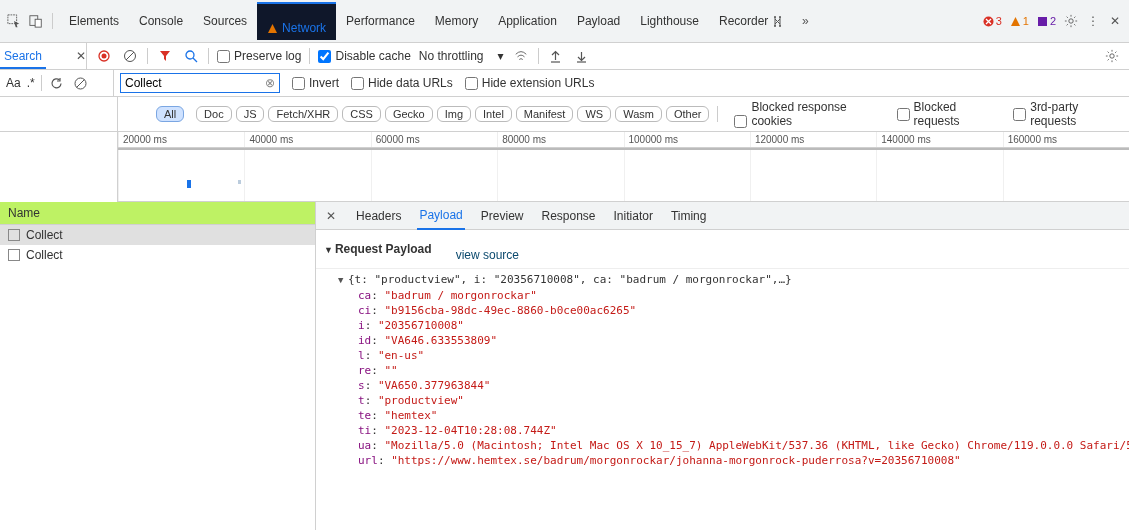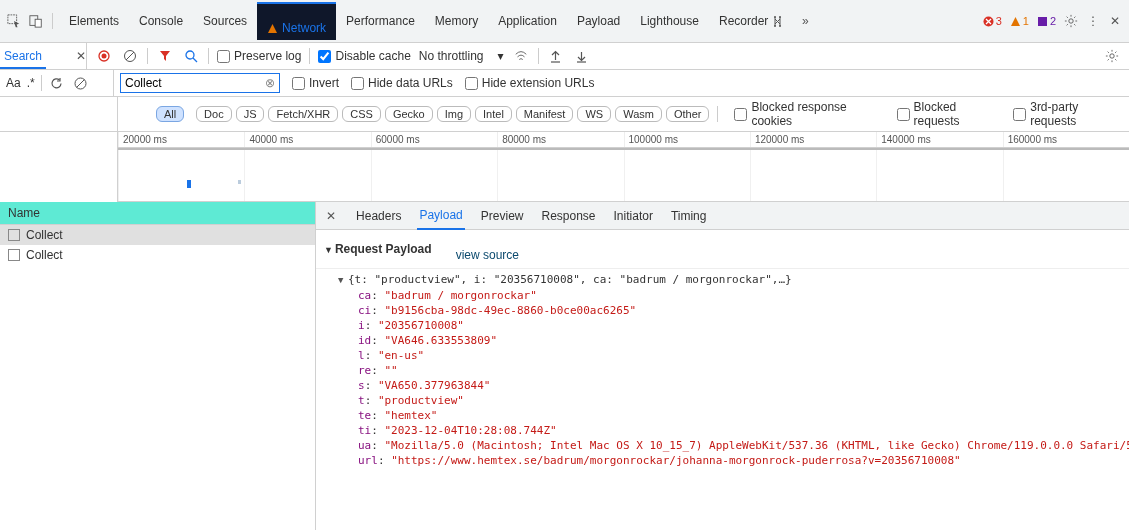--- a/index.html
+++ b/index.html
@@ -59,21 +59,21 @@
     .row6-left { width: 118px; border-right: 1px solid #d0d0d0; }
     .timeline-body { flex: 1; height: 54px; position: relative; border-bottom: 1px solid #d0d0d0; background: #fff; }
     .timeline-body .grid { position: absolute; inset: 0; display: flex; }
     .timeline-body .grid div { flex:1; border-left: 1px solid #f0f0f0; }
     .timeline-body .scrub { position:absolute; top:0; bottom:0; left:0; right:0; border-top: 2px solid #bbb; }
     .mark { position:absolute; width:4px; height:8px; background:#1a73e8; top: 32px; }
 
     
     .main { display: flex; height: 340px; }
     .names-col { width: 316px; border-right: 1px solid #d0d0d0; display: flex; flex-direction: column; }
-    .names-head { padding: 4px 8px; border-bottom: 1px solid #d0d0d0; background: #5eead4; }
+    .names-head { padding: 4px 8px; border-bottom: 1px solid #d0d0d0; background: #bef264; }
     .name-row { display: flex; align-items: center; gap: 6px; padding: 3px 8px; cursor: pointer; }
     .name-row.sel { background: #e0e0e0; }
     .file-ic { width:12px; height:12px; border:1px solid #888; }
 
     .detail-col { flex: 1; display: flex; flex-direction: column; overflow: hidden; }
     .detail-tabs { display: flex; align-items: center; gap: 14px; border-bottom: 1px solid #d0d0d0; padding: 0 6px; background: #f1f3f4; height: 28px; }
     .detail-tabs .x { color: #555; cursor: pointer; padding: 0 4px; }
     .d-tab { padding: 6px 2px; cursor: pointer; color: #333; }
     .d-tab.active { color: #1a73e8; border-bottom: 2px solid #1a73e8; }
 
@@ -277,21 +277,21 @@
       <span class="pill">Fetch/XHR</span>
       <span class="pill">CSS</span>
       <span class="pill">Gecko</span>
       <span class="pill">Img</span>
       <span class="pill">Intel</span>
       <span class="pill">Manifest</span>
       <span class="pill">WS</span>
       <span class="pill">Wasm</span>
       <span class="pill">Other</span>
       <span class="sep"></span>
-      <label class="cb" style="margin-left: 8px;">
+      <label class="cb" style="margin-left: 8px; align-items: flex-end;">
         <input type="checkbox" style="">
         <span>Blocked response cookies</span>
       </label>
       <label class="cb" style="margin-left: 8px;">
         <input type="checkbox" style="">
         <span>Blocked requests</span>
       </label>
       <label class="cb" style="margin-left: 8px;">
         <input type="checkbox" style="">
         <span>3rd-party requests</span>

